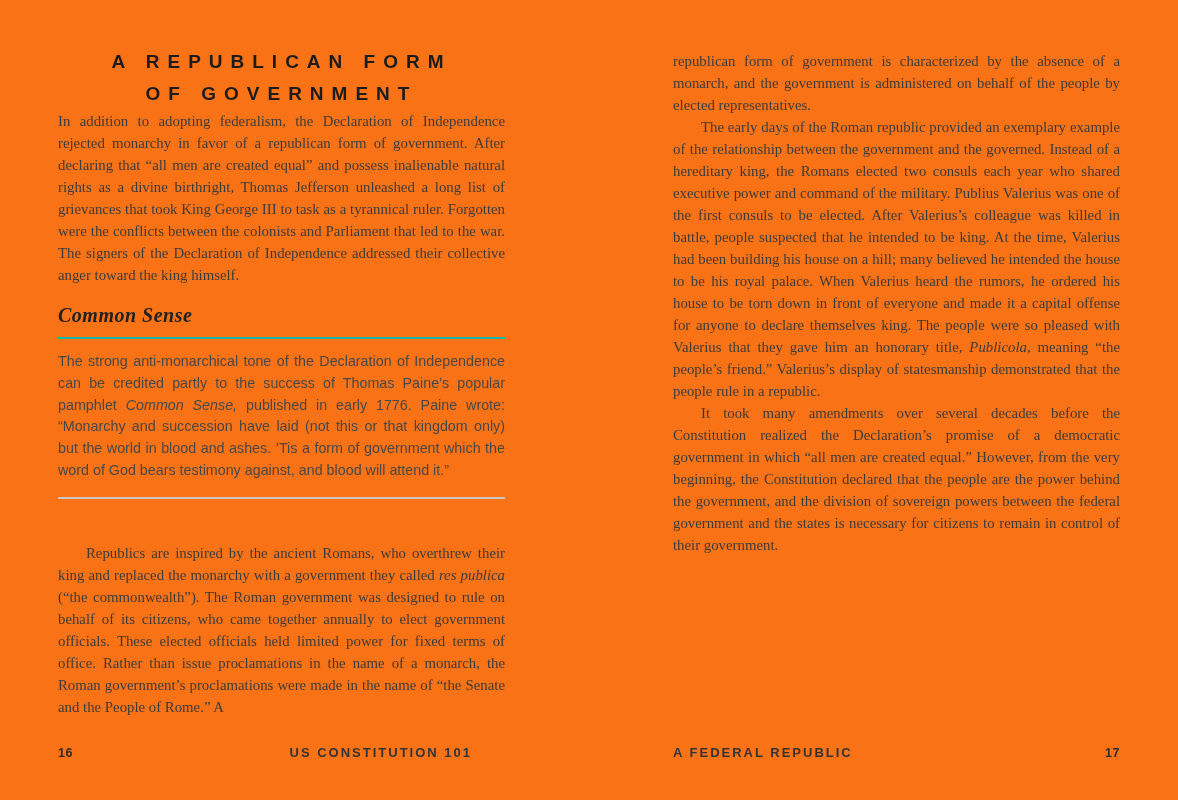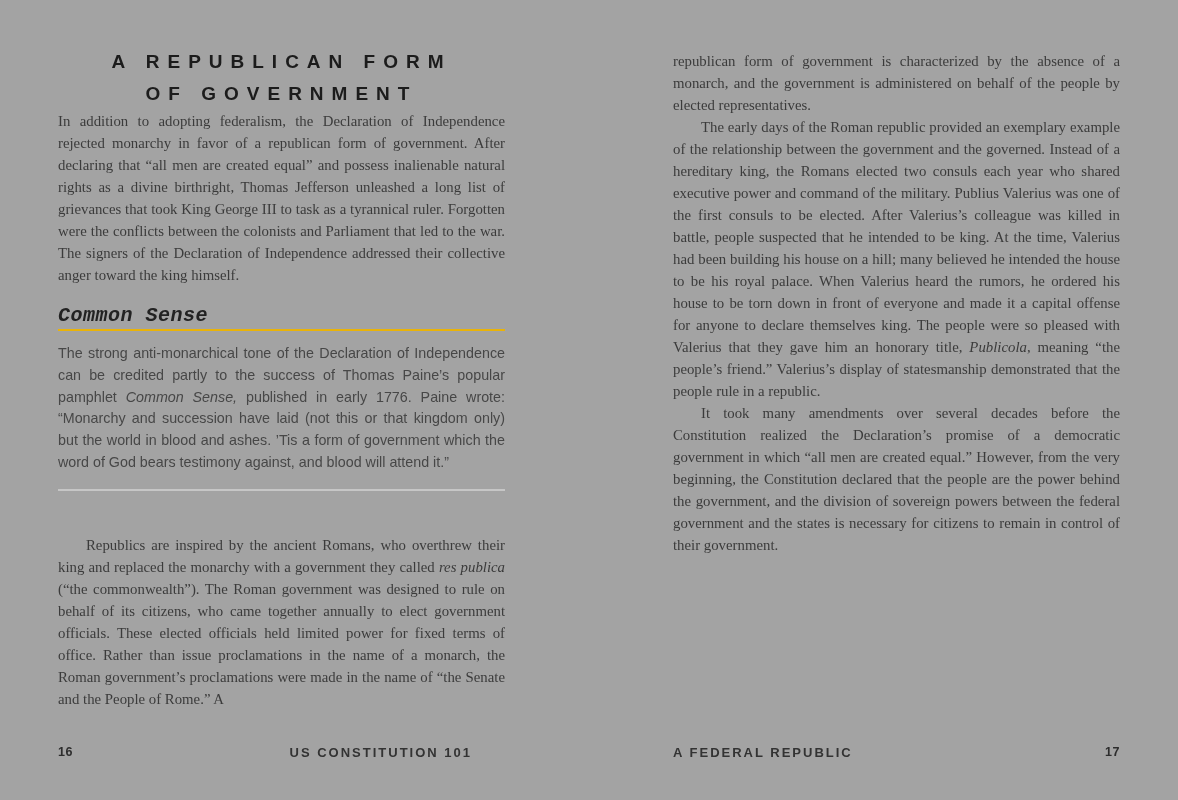--- a/index.html
+++ b/index.html
@@ -4,21 +4,21 @@
 <style>
   html, body {
     margin: 0;
     padding: 0;
     background: #ffffff;
   }
   .spread {
     position: relative;
     width: 1178px;
     height: 800px;
-    background: #a3a3a3;
+    background: #f97316;
     overflow: hidden;
   }
   .page {
     position: absolute;
     top: 0;
     height: 800px;
     width: 447px;
   }
   .page-left  { left: 58px; }
   .page-right { left: 673px; }
@@ -42,28 +42,28 @@
     color: #3b3b3b;
     text-align: justify;
   }
   .body-para em { font-style: italic; }
   .para-intro { }
   .indent { text-indent: 28px; }
 
   .sidebar { margin-top: 18px; }
   .sidebar-heading {
     margin: 0;
-    font-family: Liberation Mono, monospace;
+    font-family: Liberation Serif, serif;
     font-style: italic;
     font-weight: 700;
     font-size: 20px;
     letter-spacing: 0.5px;
     color: #222222;
-    border-bottom: 2px solid #eab308;
-    padding-bottom: 2px;
+    border-bottom: 2px solid #14b8a6;
+    padding-bottom: 10px;
   }
   .sidebar-body {
     margin: 12px 0 2px 0;
     font-family: "Liberation Sans", sans-serif;
     font-size: 14.3px;
     line-height: 21.8px;
     color: #474747;
     text-align: justify;
   }
   .sidebar-body em { font-style: italic; }
@@ -77,21 +77,21 @@
 
   .page-right .body-para.first { margin-top: 50px; }
 
   .page-footer {
     position: absolute;
     left: 0;
     right: 0;
     bottom: 40px;
     display: flex;
     justify-content: space-between;
-    align-items: flex-start;
+    align-items: center;
     font-family: "Liberation Sans", sans-serif;
     color: #2d2d2d;
   }
   .page-number {
     font-size: 12.5px;
     font-weight: 700;
     letter-spacing: 0.5px;
   }
   .running-head {
     font-size: 13px;

